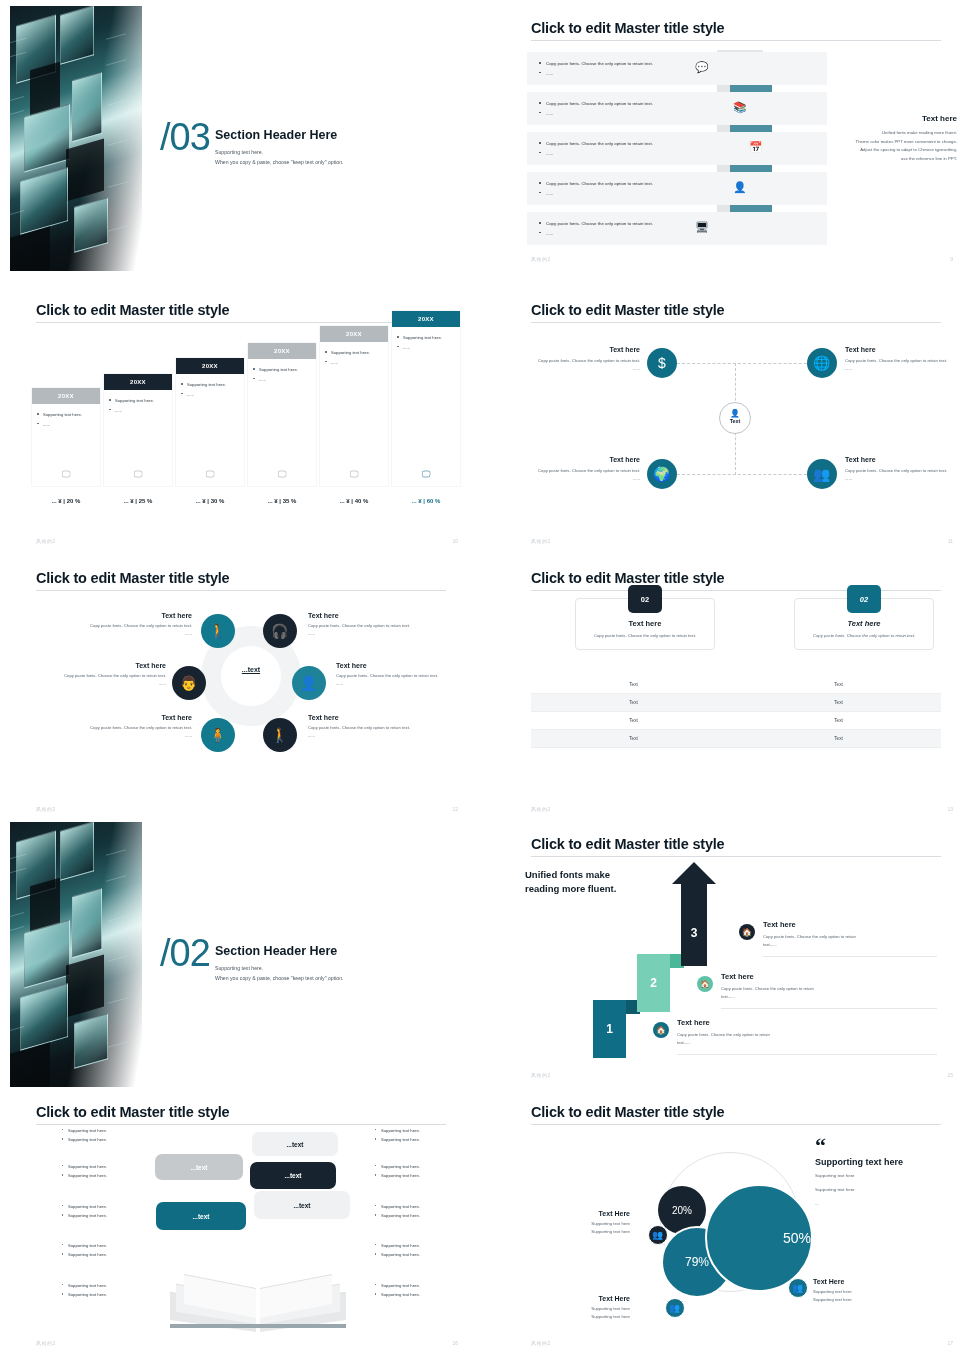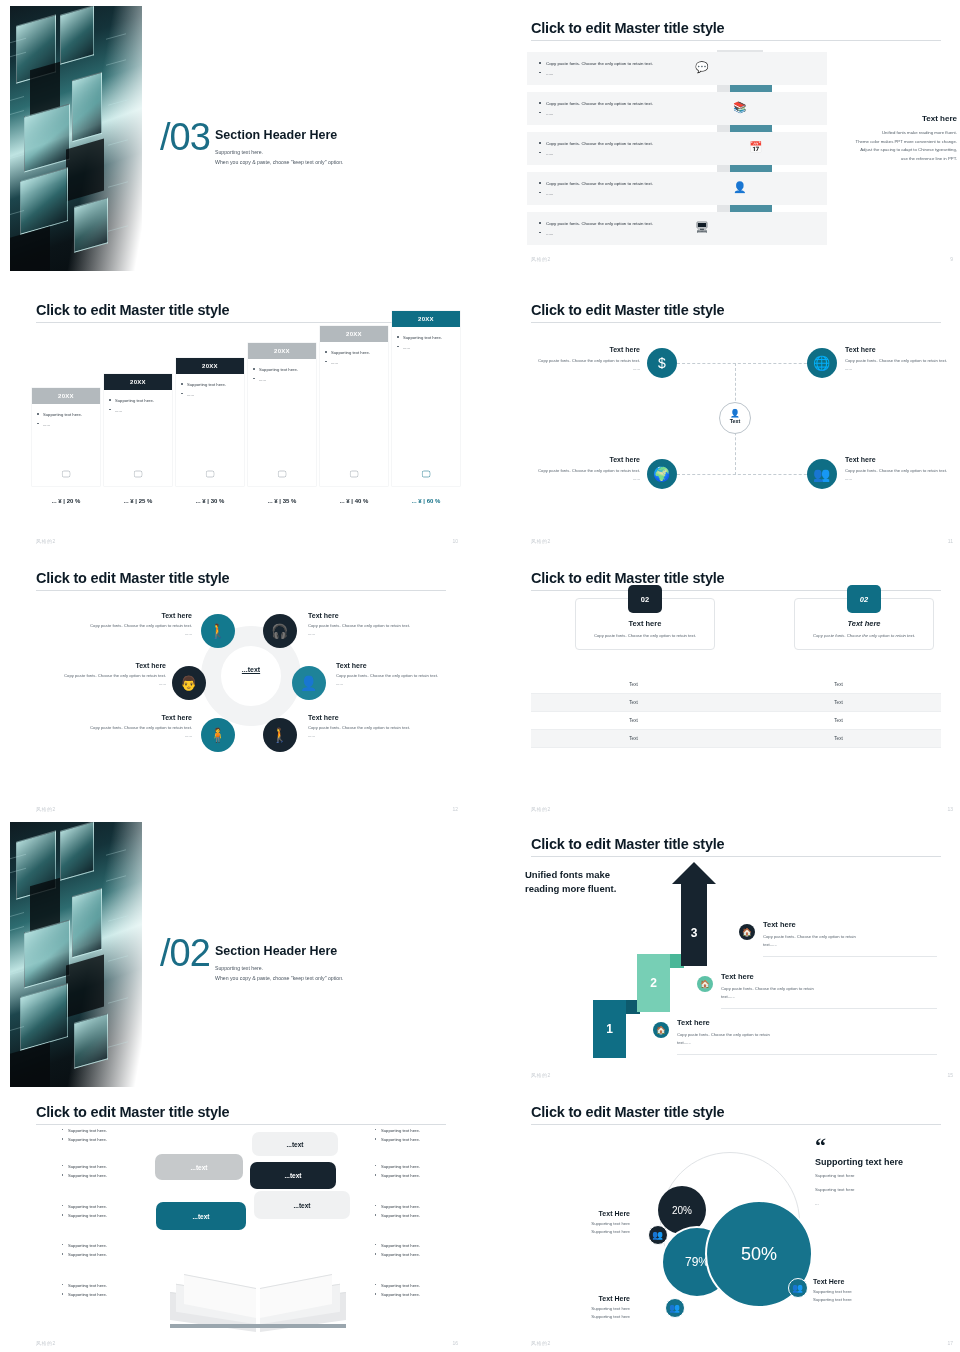--- a/index.html
+++ b/index.html
@@ -718,21 +718,21 @@
       <div class="v-outline"></div>
 
       <div class="v-circ" style="left:143px;top:56px;width:48px;height:48px;background:#17242f;font-size:10px;">
         <span>20%</span>
       </div>
 
       <div class="v-circ" style="left:146px;top:96px;width:72px;height:72px;background:#14708a;border:2px solid #fff;font-size:12px;">
         <span>79%</span>
       </div>
 
-      <div class="v-circ" style="left:190px;top:70px;width:108px;height:108px;background:#16738c;border:2px solid #fff;font-size:18px;">
+      <div class="v-circ" style="left:190px;top:54px;width:108px;height:108px;background:#16738c;border:2px solid #fff;font-size:14px;justify-content:flex-end;">
         <span>50%</span>
       </div>
 
       <div class="v-icon" style="left:133px;top:95px;background:#17242f;">👥</div>
       <div class="v-icon" style="left:150px;top:168px;background:#14708a;">👥</div>
       <div class="v-icon" style="left:273px;top:148px;background:#14708a;">👥</div>
 
       <div class="v-txt r" style="left:20px;top:80px;">
         <h5>Text Here</h5>
         <p>Supporting text here</p>

